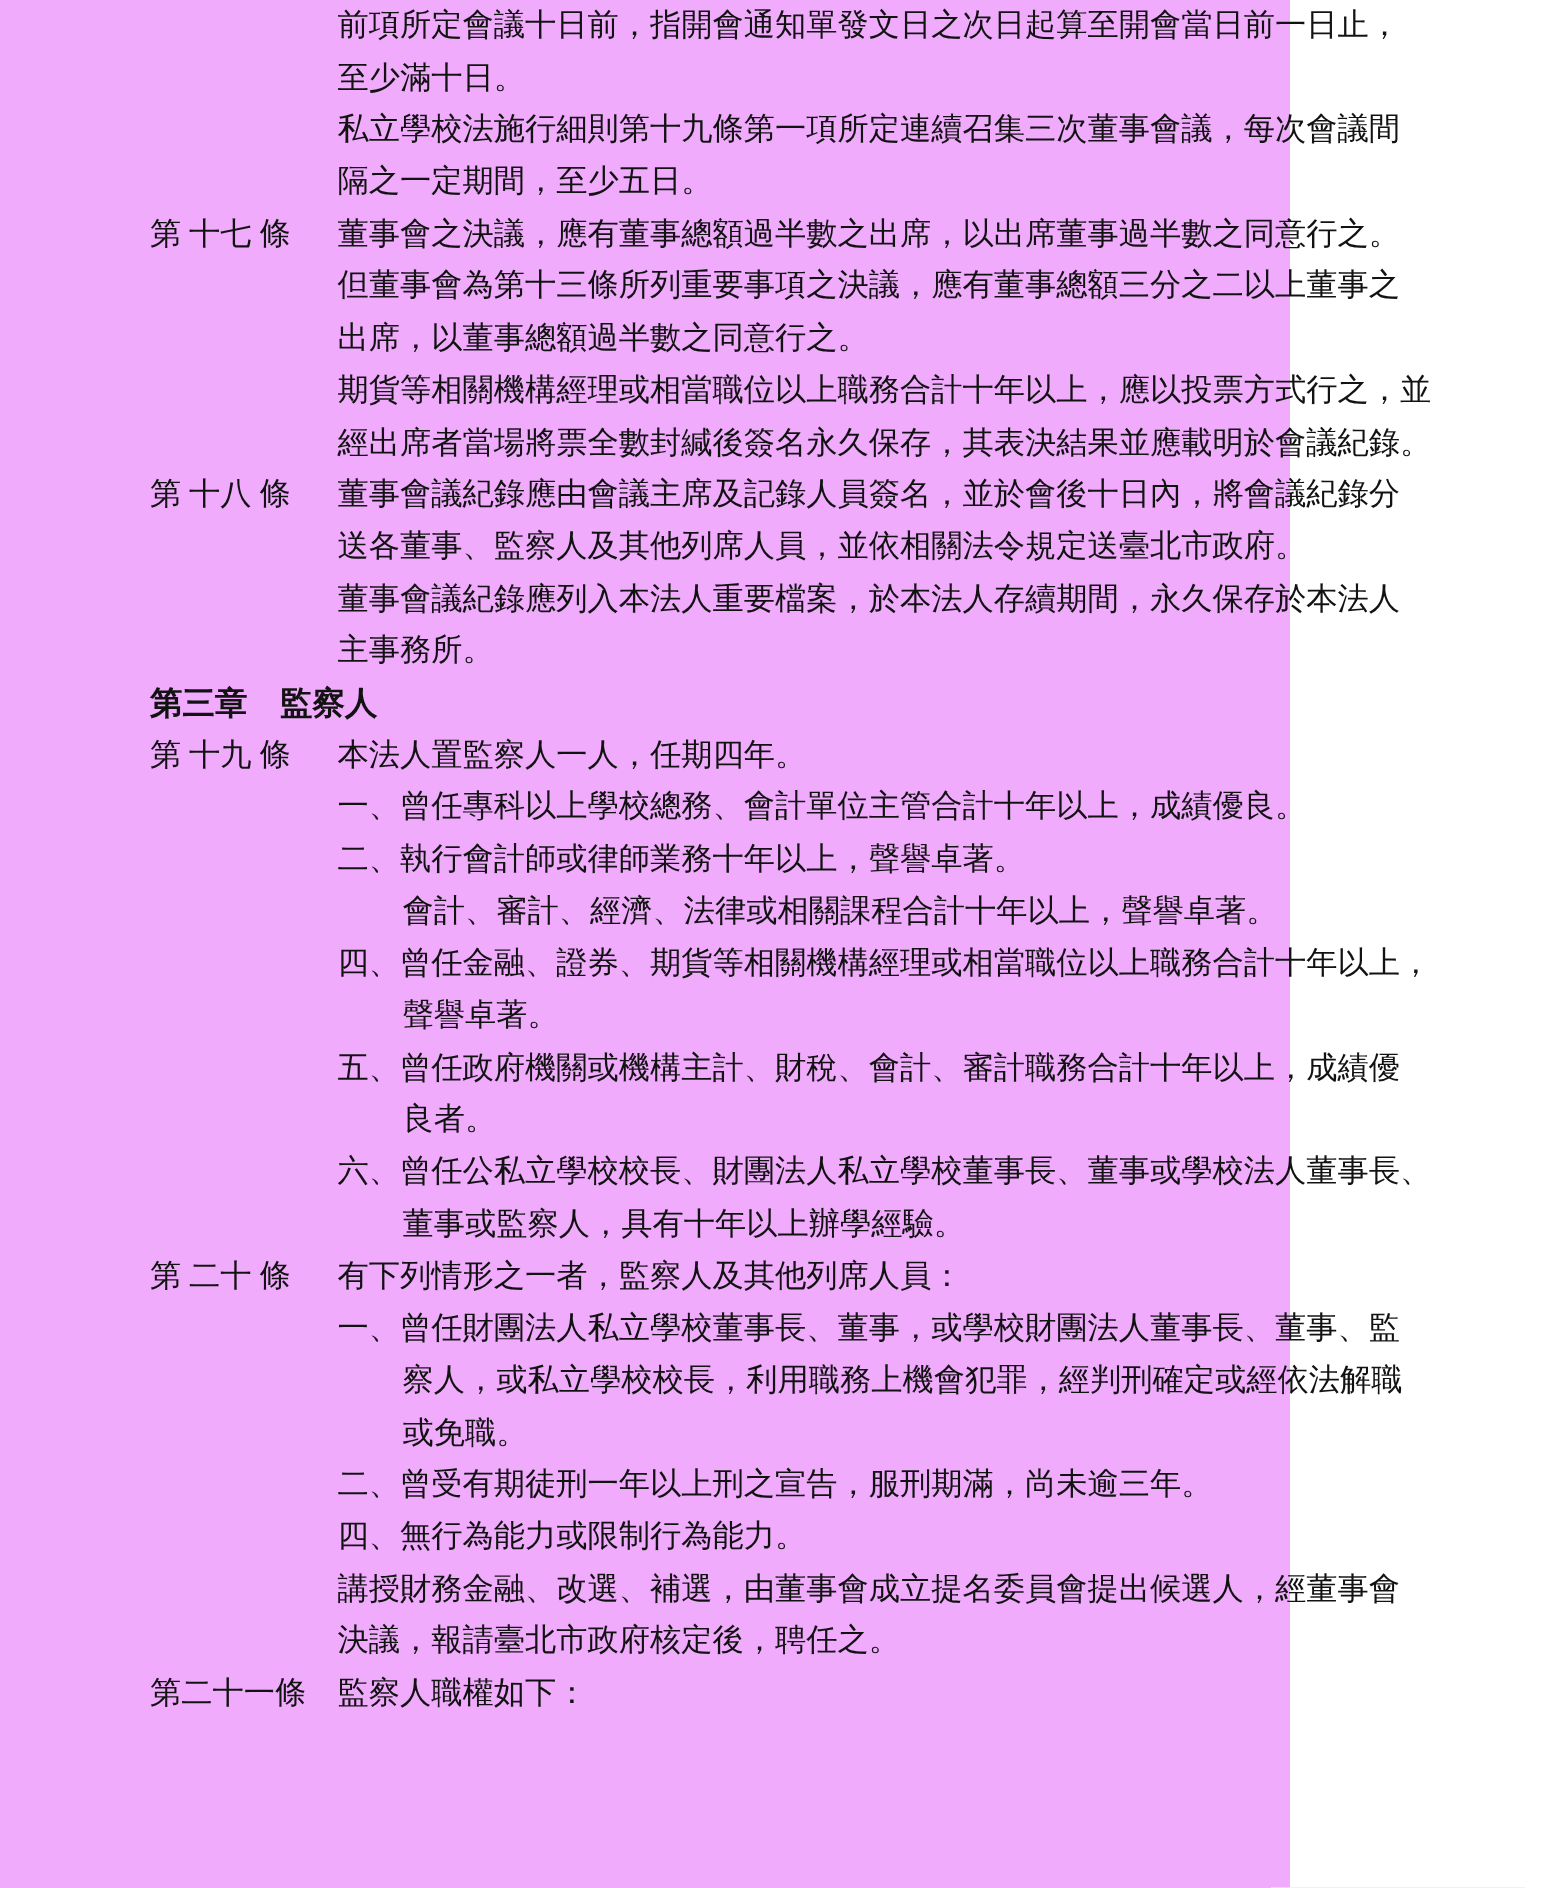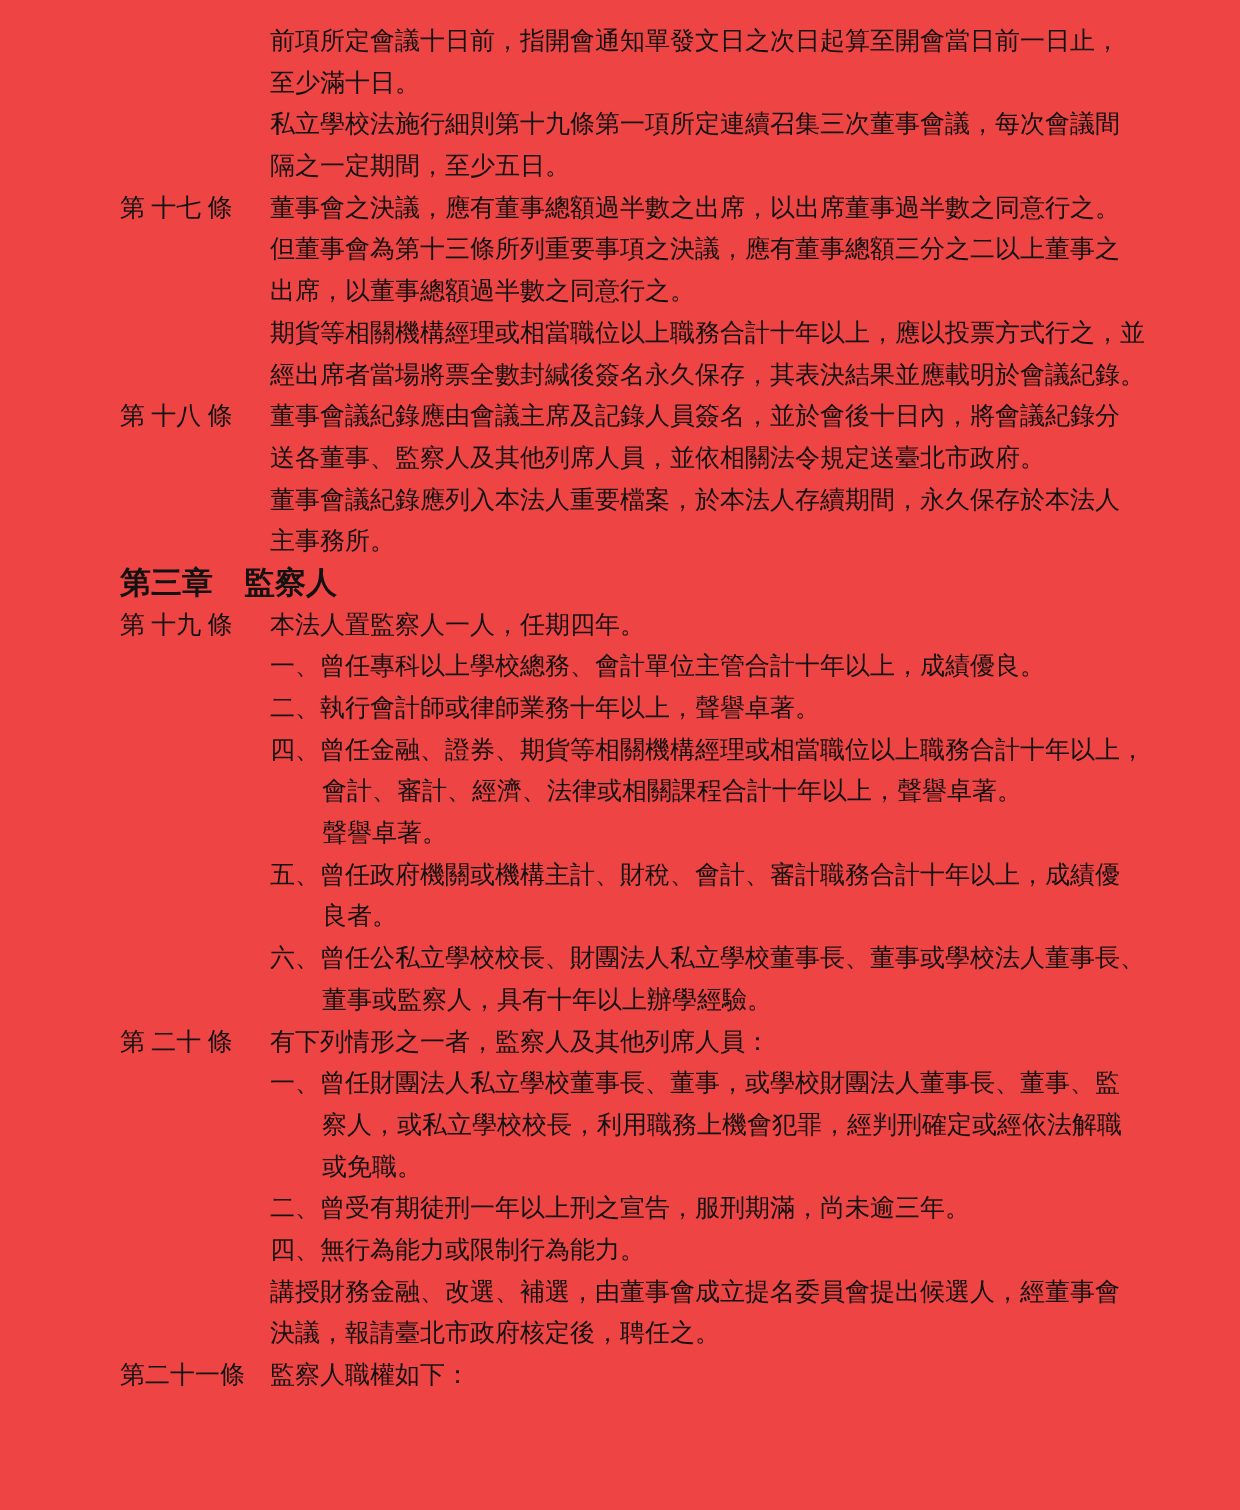--- a/index.html
+++ b/index.html
@@ -9,24 +9,24 @@
   }
   body {
     width: 1240px;
     height: 1510px;
     overflow: hidden;
     font-family: "Liberation Serif", "DejaVu Serif", serif;
     color: #121212;
   }
   .page {
     box-sizing: border-box;
-    width: 1240px;
+    width: 1032px;
     height: 1510px;
-    padding-top: 20px;
-    background: #ef4444;
+    padding-top: 0;
+    background: #f0abfc;
   }
   .line {
     display: flex;
     align-items: baseline;
     height: 41.7px;
     line-height: 41.7px;
     padding-left: 120px;
     font-size: 25px;
     white-space: pre;
   }
@@ -37,21 +37,21 @@
     white-space: pre;
   }
   .line-text {
     flex: none;
     white-space: pre;
   }
   .line-text.indent-1 {
     padding-left: 52px;
   }
   .line.chapter {
-    font-size: 31px;
+    font-size: 26px;
     font-weight: bold;
     line-height: 41.7px;
   }
   .chapter-text {
     white-space: pre;
   }
 </style>
 </head>
 <body style="color: rgb(18, 18, 18); background: rgb(255, 255, 255);">
 
@@ -67,22 +67,22 @@
       <div class="line"><span class="article-label"></span><span class="line-text">期貨等相關機構經理或相當職位以上職務合計十年以上，應以投票方式行之，並</span></div>
       <div class="line"><span class="article-label"></span><span class="line-text">經出席者當場將票全數封緘後簽名永久保存，其表決結果並應載明於會議紀錄。</span></div>
       <div class="line"><span class="article-label">第 十八 條</span><span class="line-text">董事會議紀錄應由會議主席及記錄人員簽名，並於會後十日內，將會議紀錄分</span></div>
       <div class="line"><span class="article-label"></span><span class="line-text">送各董事、監察人及其他列席人員，並依相關法令規定送臺北市政府。</span></div>
       <div class="line"><span class="article-label"></span><span class="line-text">董事會議紀錄應列入本法人重要檔案，於本法人存續期間，永久保存於本法人</span></div>
       <div class="line"><span class="article-label"></span><span class="line-text">主事務所。</span></div>
       <div class="line chapter"><span class="chapter-text">第三章　監察人</span></div>
       <div class="line"><span class="article-label">第 十九 條</span><span class="line-text">本法人置監察人一人，任期四年。</span></div>
       <div class="line"><span class="article-label"></span><span class="line-text">一、曾任專科以上學校總務、會計單位主管合計十年以上，成績優良。</span></div>
       <div class="line"><span class="article-label"></span><span class="line-text">二、執行會計師或律師業務十年以上，聲譽卓著。</span></div>
+      <div class="line"><span class="article-label"></span><span class="line-text indent-1">會計、審計、經濟、法律或相關課程合計十年以上，聲譽卓著。</span></div>
       <div class="line"><span class="article-label"></span><span class="line-text">四、曾任金融、證券、期貨等相關機構經理或相當職位以上職務合計十年以上，</span></div>
-      <div class="line"><span class="article-label"></span><span class="line-text indent-1">會計、審計、經濟、法律或相關課程合計十年以上，聲譽卓著。</span></div>
       <div class="line"><span class="article-label"></span><span class="line-text indent-1">聲譽卓著。</span></div>
       <div class="line"><span class="article-label"></span><span class="line-text">五、曾任政府機關或機構主計、財稅、會計、審計職務合計十年以上，成績優</span></div>
       <div class="line"><span class="article-label"></span><span class="line-text indent-1">良者。</span></div>
       <div class="line"><span class="article-label"></span><span class="line-text">六、曾任公私立學校校長、財團法人私立學校董事長、董事或學校法人董事長、</span></div>
       <div class="line"><span class="article-label"></span><span class="line-text indent-1">董事或監察人，具有十年以上辦學經驗。</span></div>
       <div class="line"><span class="article-label">第 二十 條</span><span class="line-text">有下列情形之一者，監察人及其他列席人員：</span></div>
       <div class="line"><span class="article-label"></span><span class="line-text">一、曾任財團法人私立學校董事長、董事，或學校財團法人董事長、董事、監</span></div>
       <div class="line"><span class="article-label"></span><span class="line-text indent-1">察人，或私立學校校長，利用職務上機會犯罪，經判刑確定或經依法解職</span></div>
       <div class="line"><span class="article-label"></span><span class="line-text indent-1">或免職。</span></div>
       <div class="line"><span class="article-label"></span><span class="line-text">二、曾受有期徒刑一年以上刑之宣告，服刑期滿，尚未逾三年。</span></div>

